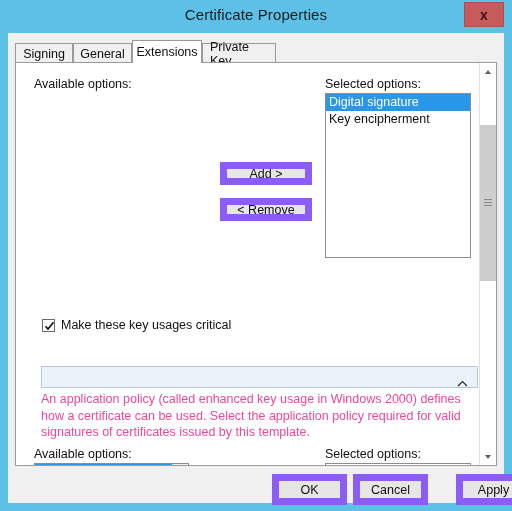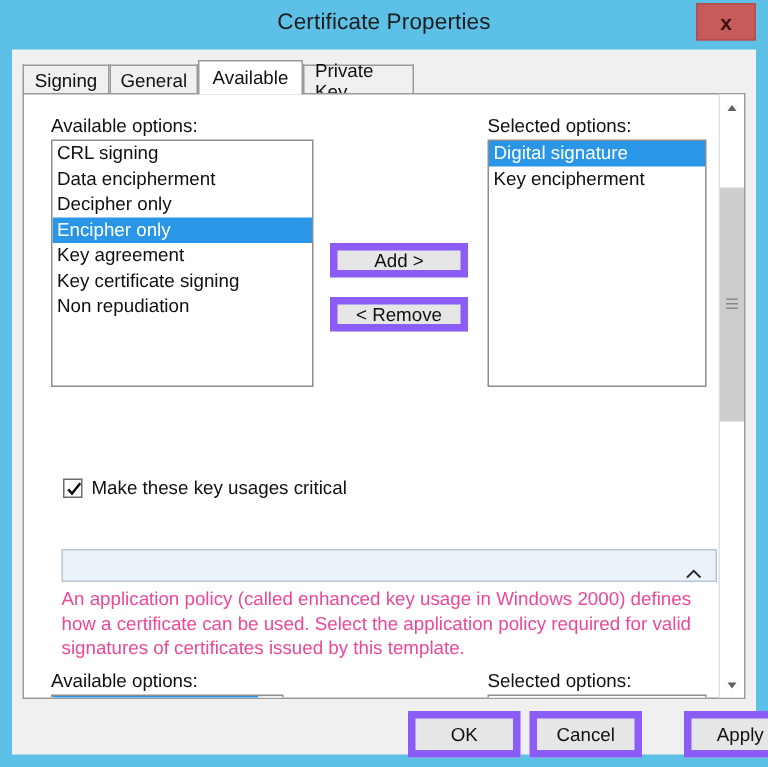--- a/index.html
+++ b/index.html
@@ -174,21 +174,21 @@
     border-left: 3.5px solid transparent;
     border-right: 3.5px solid transparent;
   }
   .arrow.up { border-bottom: 4px solid #606060; }
   .arrow.down { border-top: 4px solid #606060; }
 
   
   .btn {
     position: absolute;
     background: #e6e6e6;
-    border: 5px solid #8b5cf6;
+    border: 7px solid #8b5cf6;
     box-sizing: border-box;
     font-size: 12.5px;
     color: #101010;
     display: flex;
     align-items: center;
     justify-content: center;
     cursor: pointer;
     font-family: "Liberation Sans", sans-serif;
   }
 
@@ -334,44 +334,30 @@
   <div id="client">
 
     <div id="tabstrip">
       <div class="tab" style="left:0px;width:58px;">
         <span>Signing</span>
       </div>
       <div class="tab" style="left:58px;width:59px;">
         <span>General</span>
       </div>
       <div class="tab active" style="left:117px;width:70px;">
-        <span>Available</span>
+        <span>Extensions</span>
       </div>
       <div class="tab" style="left:187px;width:74px;">
         <span>Private Key</span>
       </div>
     </div>
 
     <div id="page">
 
       <div class="group-label" style="left:18px;top:14px;">Available options:</div>
-      <div class="listbox" style="left:18px;top:30px;width:175px;height:165px;">
-        <div class="rows">
-          
-        </div>
-        <div class="rows">
-          <div class="row">CRL signing</div>
-          <div class="row">Data encipherment</div>
-          <div class="row">Decipher only</div>
-          <div class="row selected">Encipher only</div>
-          <div class="row">Key agreement</div>
-          <div class="row">Key certificate signing</div>
-          <div class="row">Non repudiation</div>
-        </div>
-      </div>
 
       <div class="btn" style="left:204px;top:99px;width:92px;height:23px;">
         <span>Add &gt;</span>
       </div>
       <div class="btn" style="left:204px;top:135px;width:92px;height:23px;">
         <span>&lt; Remove</span>
       </div>
 
       <div class="group-label" style="left:309px;top:14px;">Selected options:</div>
       <div class="listbox" style="left:309px;top:30px;width:146px;height:165px;">

